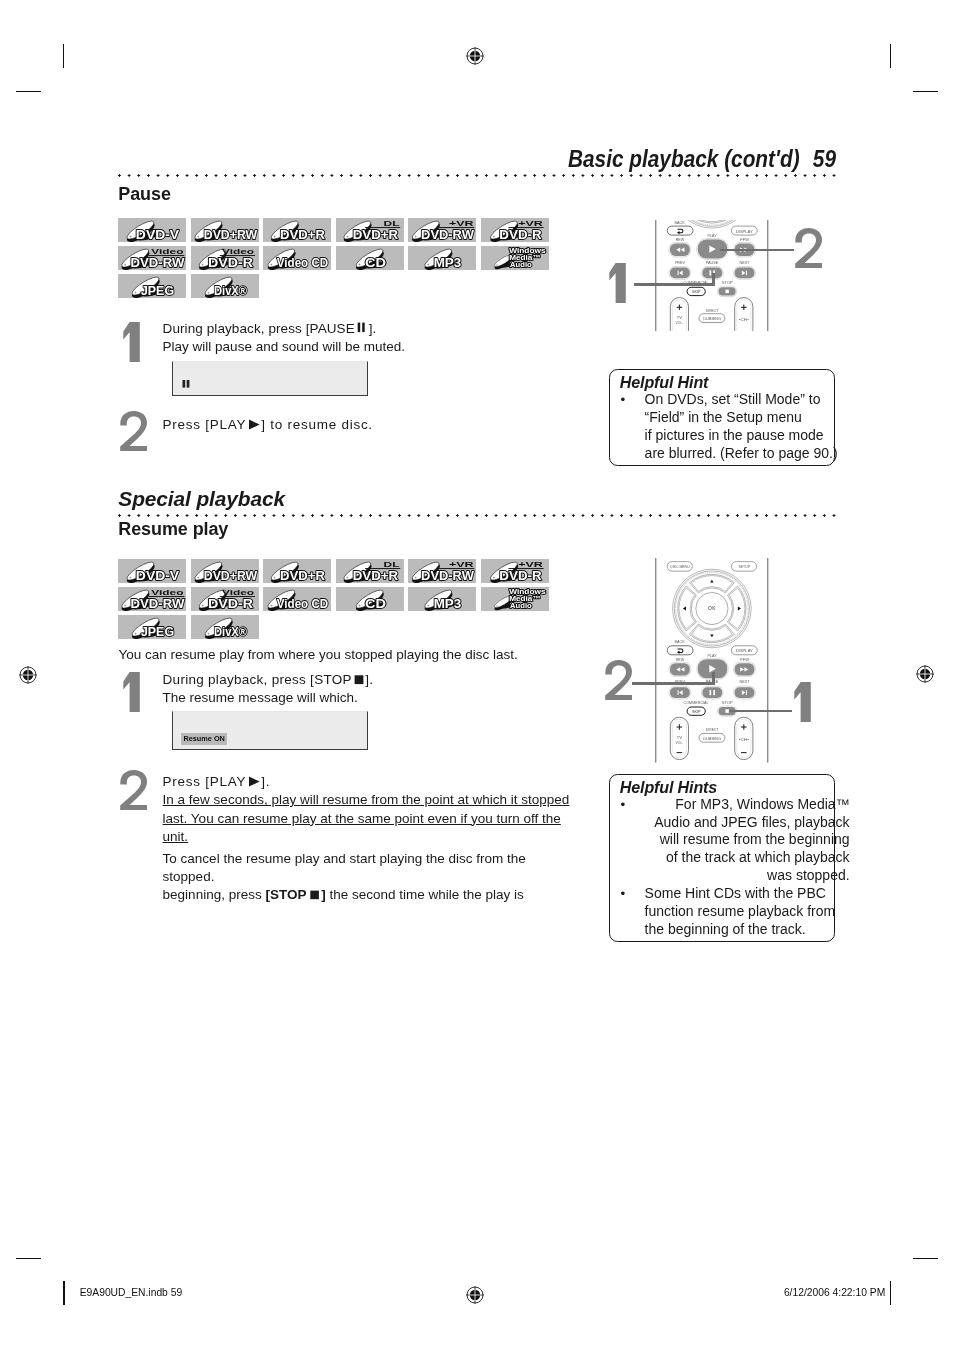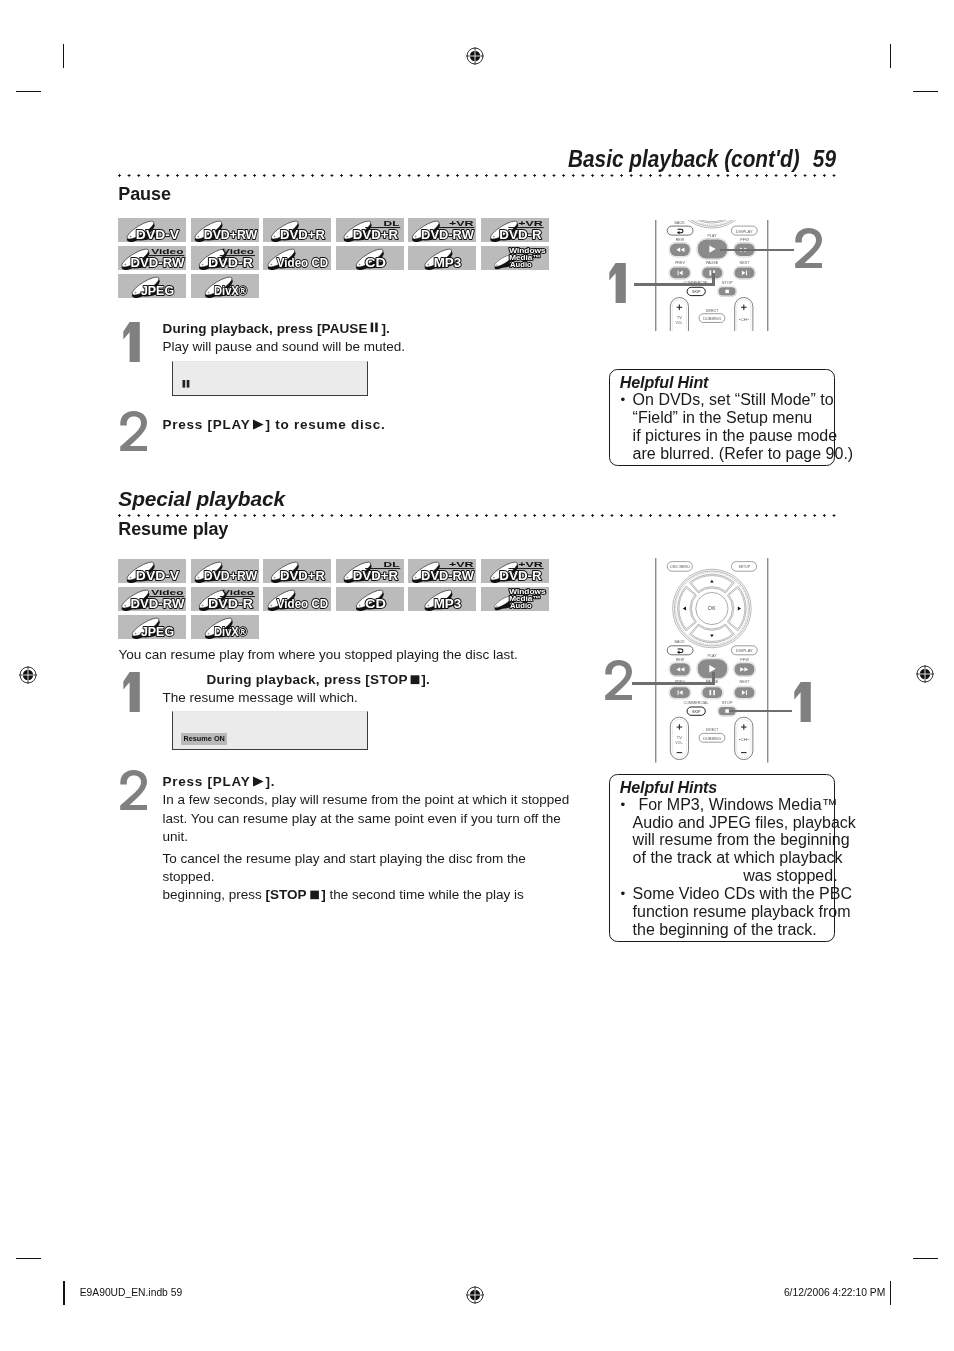--- a/index.html
+++ b/index.html
@@ -9,29 +9,29 @@
        -webkit-font-smoothing:antialiased;will-change:transform;}
   .cmark{position:absolute;background:#111111;}
   #page-header{position:absolute;font-weight:bold;font-style:italic;
       font-size:23.6px;white-space:nowrap;transform:scaleX(0.882);transform-origin:100% 50%;}
   .dotrule{position:absolute;height:3px;
       background-image:radial-gradient(circle at 1.4px 1.5px,#1a1a1a 1.15px,rgba(255,255,255,0) 1.35px);
       background-size:9.66px 3px;background-repeat:repeat-x;}
   .h2{position:absolute;font-weight:bold;font-size:18px;white-space:nowrap;letter-spacing:-0.1px;}
   .h1i{position:absolute;font-weight:bold;font-style:italic;font-size:20.9px;white-space:nowrap;letter-spacing:-0.1px;}
   .body-t{position:absolute;font-size:13.5px;line-height:18.3px;color:#1a1a1a;white-space:nowrap;}
-  .bt{font-weight:bold;}
+  .bt{font-weight:normal;}
   .stepnum{position:absolute;width:30px;height:40.2px;}
   .stepnum svg{width:30px;height:40.2px;}
   .osdbox{position:absolute;background:#ebebeb;
       border-left:1.3px solid #3b3b3b;border-right:1.3px solid #3b3b3b;
       border-bottom:1.5px solid #3b3b3b;border-top:1px solid #e6e6e6;box-sizing:border-box;}
   .hintbox{position:absolute;border:1.8px solid #1a1a1a;border-radius:8.5px;box-sizing:border-box;}
   .hint-title{position:absolute;font-weight:bold;font-style:italic;font-size:16.1px;letter-spacing:-0.15px;}
-  .hint-li{position:absolute;font-size:16px;line-height:17.82px;white-space:nowrap;}
+  .hint-li{position:absolute;font-size:14px;line-height:17.82px;white-space:nowrap;margin-left:12px;}
   .hint-bullet{position:absolute;font-size:13.6px;line-height:17.82px;}
   .footer-t{position:absolute;font-size:10.3px;color:#111;white-space:nowrap;}
   .vbar{position:absolute;background:#111;}
   .discrow{position:absolute;}
   svg{display:block;}
   .remote-clip{position:absolute;overflow:hidden;}
 </style>
 </head>
 <body>
 
@@ -441,41 +441,41 @@
       </svg>
     </div>
   </div>
 <div class="body-t" style="left:118.4px;top:646px;width:500px;">You can resume play from where you stopped playing the disc last.</div>
 
 <div class="stepnum" style="left:118.5px;top:672.3px;">
     <svg viewBox="0 0 30 40.2">
       <path d="M10.6 0 L20.8 0 L20.8 40.2 L10.6 40.2 L10.6 10.2 L4.3 17.4 L4.3 9.4 Z" fill="#808080"></path>
     </svg>
   </div>
-<div class="body-t bt" style="left:162.6px;top:670.5px;width:420px;letter-spacing:0.28px;margin-left:44px;">
+<div class="body-t bt" style="left:162.6px;top:670.5px;width:420px;letter-spacing:0.28px;">
   <span>During playback, press [STOP</span><svg width="11" height="11" viewBox="0 0 11 11" style="display:inline-block;vertical-align:-1.1px;margin-left:2.2px;margin-right:0.2px;">
       <rect x="0.6" y="1.3" width="8.8" height="8.8" fill="#1a1a1a"></rect>
     </svg><span>].</span>
 </div>
 <div class="body-t" style="left:162.6px;top:688.5px;width:420px;">The resume message will which.</div>
 <div class="osdbox" style="left:172.4px;top:711.3px;width:195.4px;height:38.8px;">
   <div style="position:absolute;left:7.7px;top:20.6px;background:#b9b9b9;color:#111;font-size:7.3px;font-weight:bold;padding:1.6px 2.4px 1.9px 2.4px;line-height:9px;">Resume ON</div>
 </div>
 
 <div class="stepnum" style="left:119.6px;top:769.5px;">
     <svg viewBox="0 0 30 40.2">
       <path d="M0.3 12.6 C0.3 4.6 6.2 0 13.8 0 C21.8 0 27.0 5.0 27.0 11.6 C27.0 17.2 23.9 21.8 16.6 28.6 L9.6 35.0 L27.0 35.0 L27.0 40.2 L0.2 40.2 L0.2 35.6 L12.6 24.6 C18.8 18.8 21.0 15.7 21.0 11.9 C21.0 7.9 18.3 5.4 14.0 5.4 C9.6 5.4 6.8 8.1 6.8 12.6 L6.8 14.6 L0.3 14.6 Z" fill="#808080"></path>
     </svg>
   </div>
 <div class="body-t bt" style="left:162.6px;top:773px;width:420px;letter-spacing:0.74px;">
   <span>Press [PLAY</span><svg width="13" height="11" viewBox="0 0 13 11" style="display:inline-block;vertical-align:-1.1px;margin-left:1.8px;margin-right:0.2px;">
       <path d="M1.0 0.6 L11.6 5.6 L1.0 10.6 Z" fill="#1a1a1a"></path>
     </svg><span>].</span>
 </div>
-<div class="body-t" id="p-resume-1" style="left:162.6px;top:791.3px;">
+<div class="body-t" id="p-resume-1" style="left:162.6px;top:791.3px;text-decoration:underline;">
     <div>In a few seconds, play will resume from the point at which it stopped</div>
     <div>last. You can resume play at the same point even if you turn off the</div>
     <div>unit.</div>
   </div>
 <div class="body-t" style="left:162.6px;top:849.5px;">
   <div>To cancel the resume play and start playing the disc from the</div>
   <div>stopped.</div>
   <div><span>beginning, press </span><b>[STOP&nbsp;<svg width="11" height="11" viewBox="0 0 11 11" style="display:inline-block;vertical-align:-1px;">
           <rect x="0.3" y="1.6" width="8.6" height="8.6" fill="#1a1a1a"></rect>
         </svg>]</b><span> the second time while the play is</span></div>
@@ -496,21 +496,21 @@
 <div class="hint-bullet" style="left:620.6px;top:795.8px;">•</div>
 <div class="hint-li" style="left:632.6px;top:795.8px;width:205px;text-align:right;">
     <div>For MP3, Windows Media™</div>
     <div>Audio and JPEG files, playback</div>
     <div>will resume from the beginning</div>
     <div>of the track at which playback</div>
     <div>was stopped.</div>
   </div>
 <div class="hint-bullet" style="left:620.6px;top:884.9px;">•</div>
 <div class="hint-li" style="left:632.6px;top:884.9px;width:205px;">
-    <div>Some Video CDs with the PBC</div>
+    <div>Some Hint CDs with the PBC</div>
     <div>function resume playback from</div>
     <div>the beginning of the track.</div>
   </div>
 
 <div class="remote-clip" id="remote1" style="left:645px;top:220.2px;width:135px;height:111.1px;">
     <svg width="135" height="111.1" viewBox="645 639.7 135 111.1">
       <line x1="655.8" y1="500" x2="655.8" y2="762.6" stroke="#3d3d3d" stroke-width="0.85"></line>
       <line x1="767.8" y1="500" x2="767.8" y2="762.6" stroke="#3d3d3d" stroke-width="0.85"></line>
       <rect x="667.2" y="561.6" width="25.2" height="9.6" rx="4.8" ry="4.8" fill="#fff" stroke="#5a5a5a" stroke-width="0.55"></rect>
       <text x="679.9" y="568.1" text-anchor="middle" textLength="19.5" lengthAdjust="spacingAndGlyphs" font-family="Liberation Sans, sans-serif" font-size="4" fill="#5a5a5a">DISC MENU</text>

